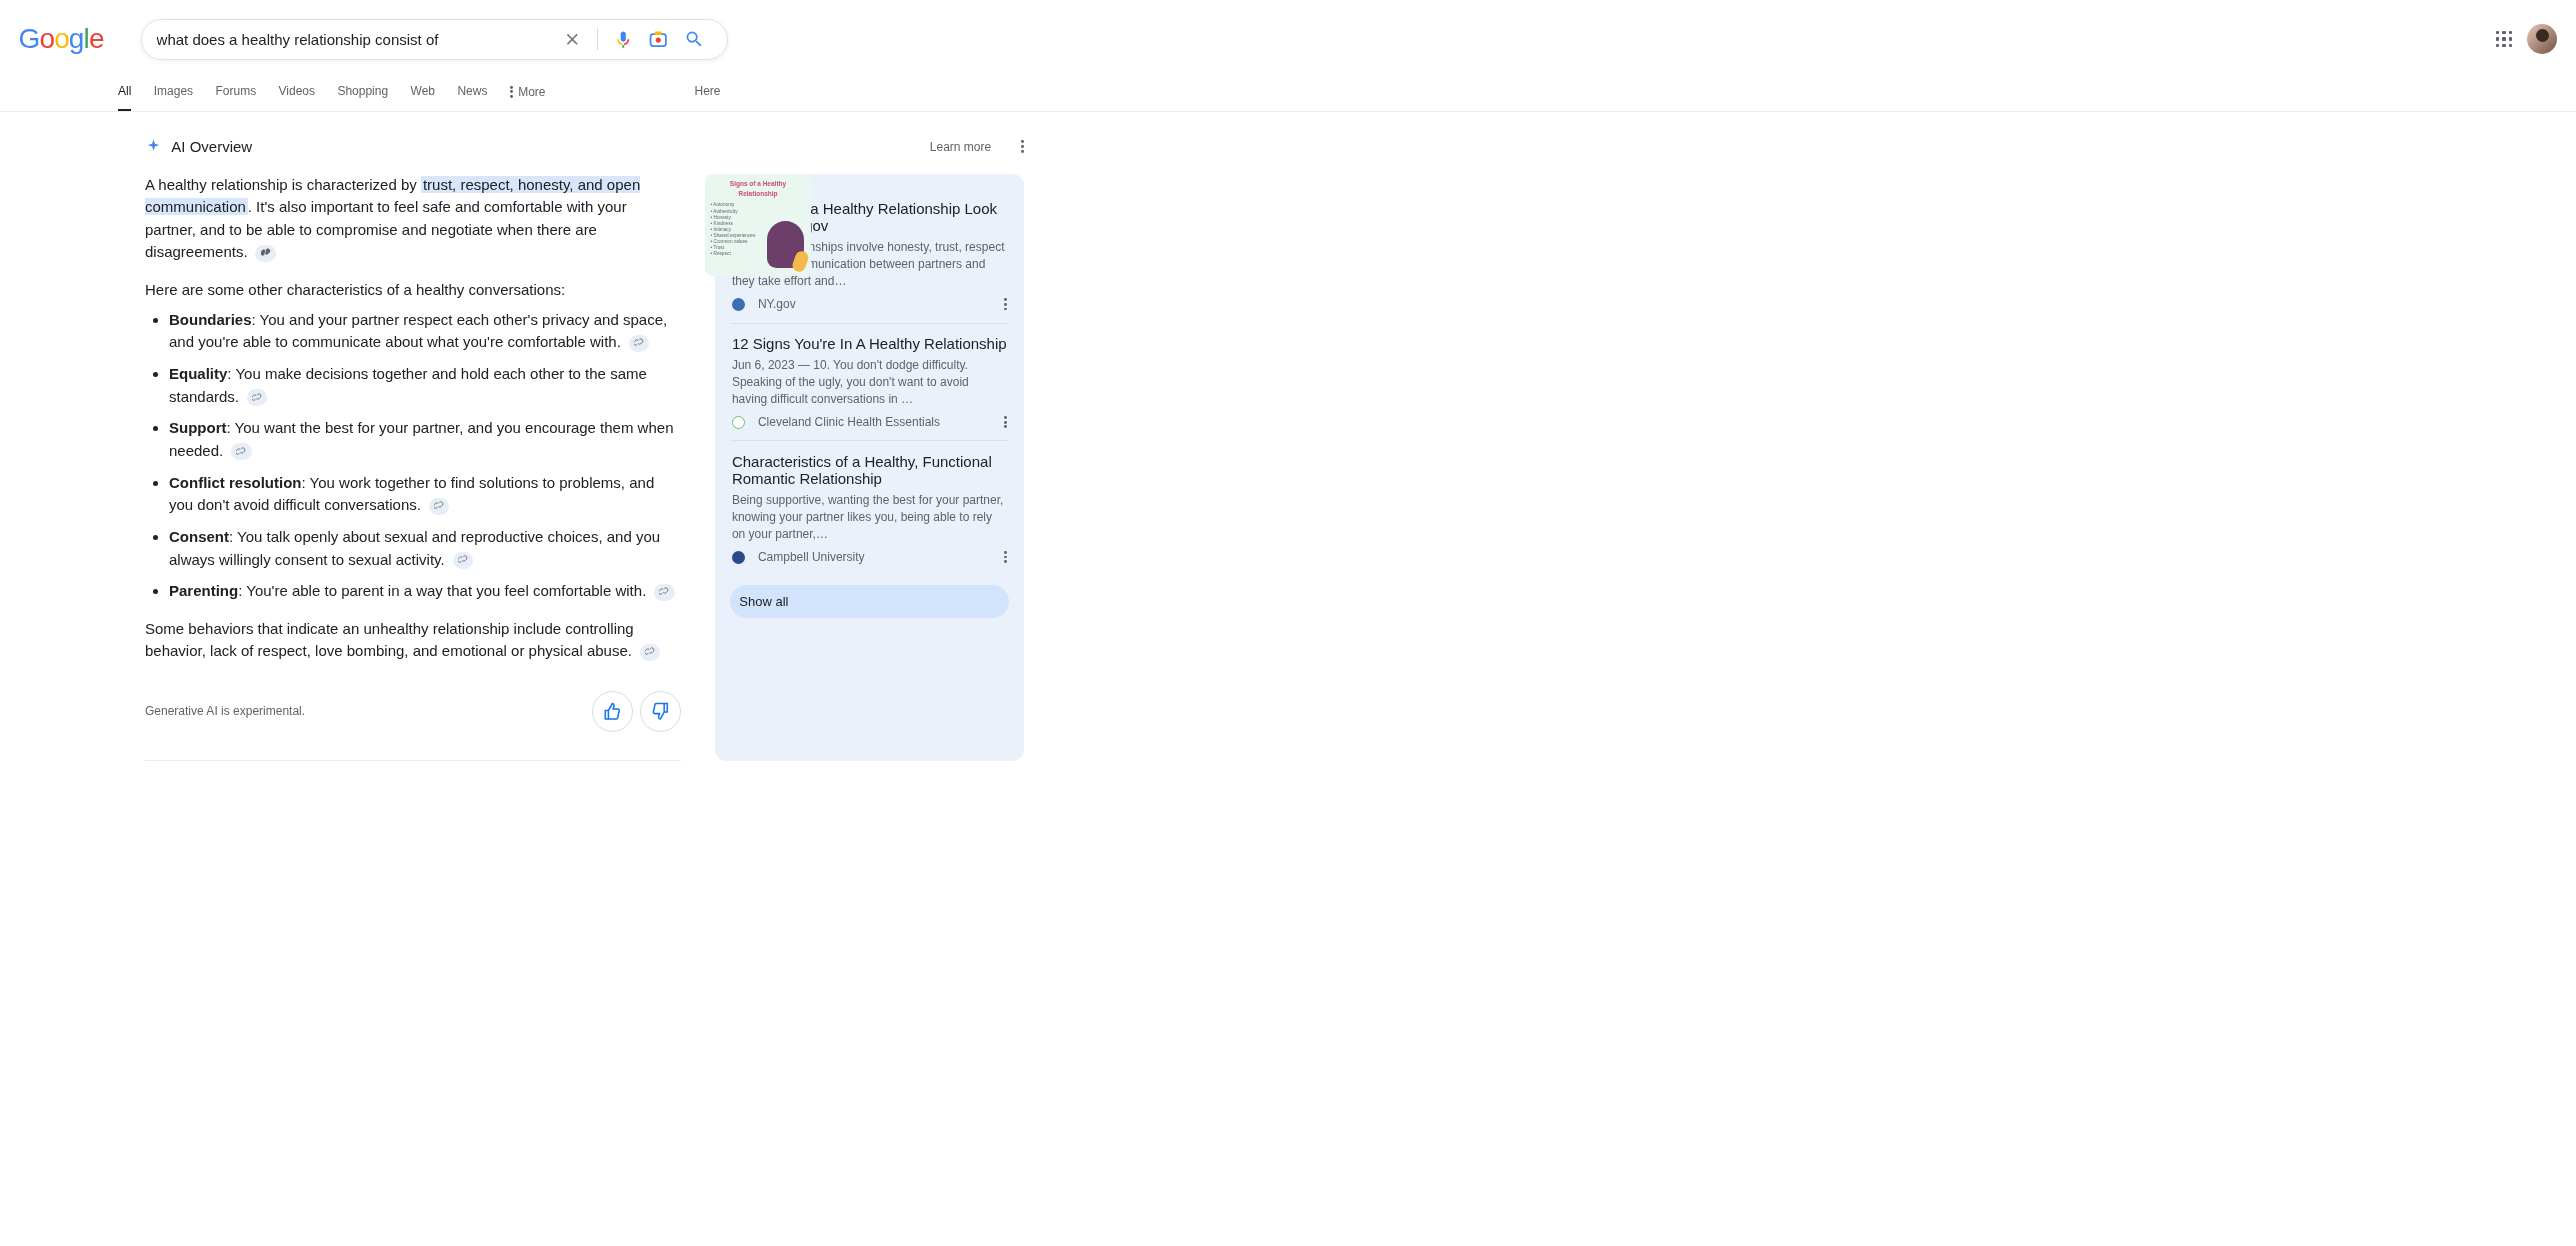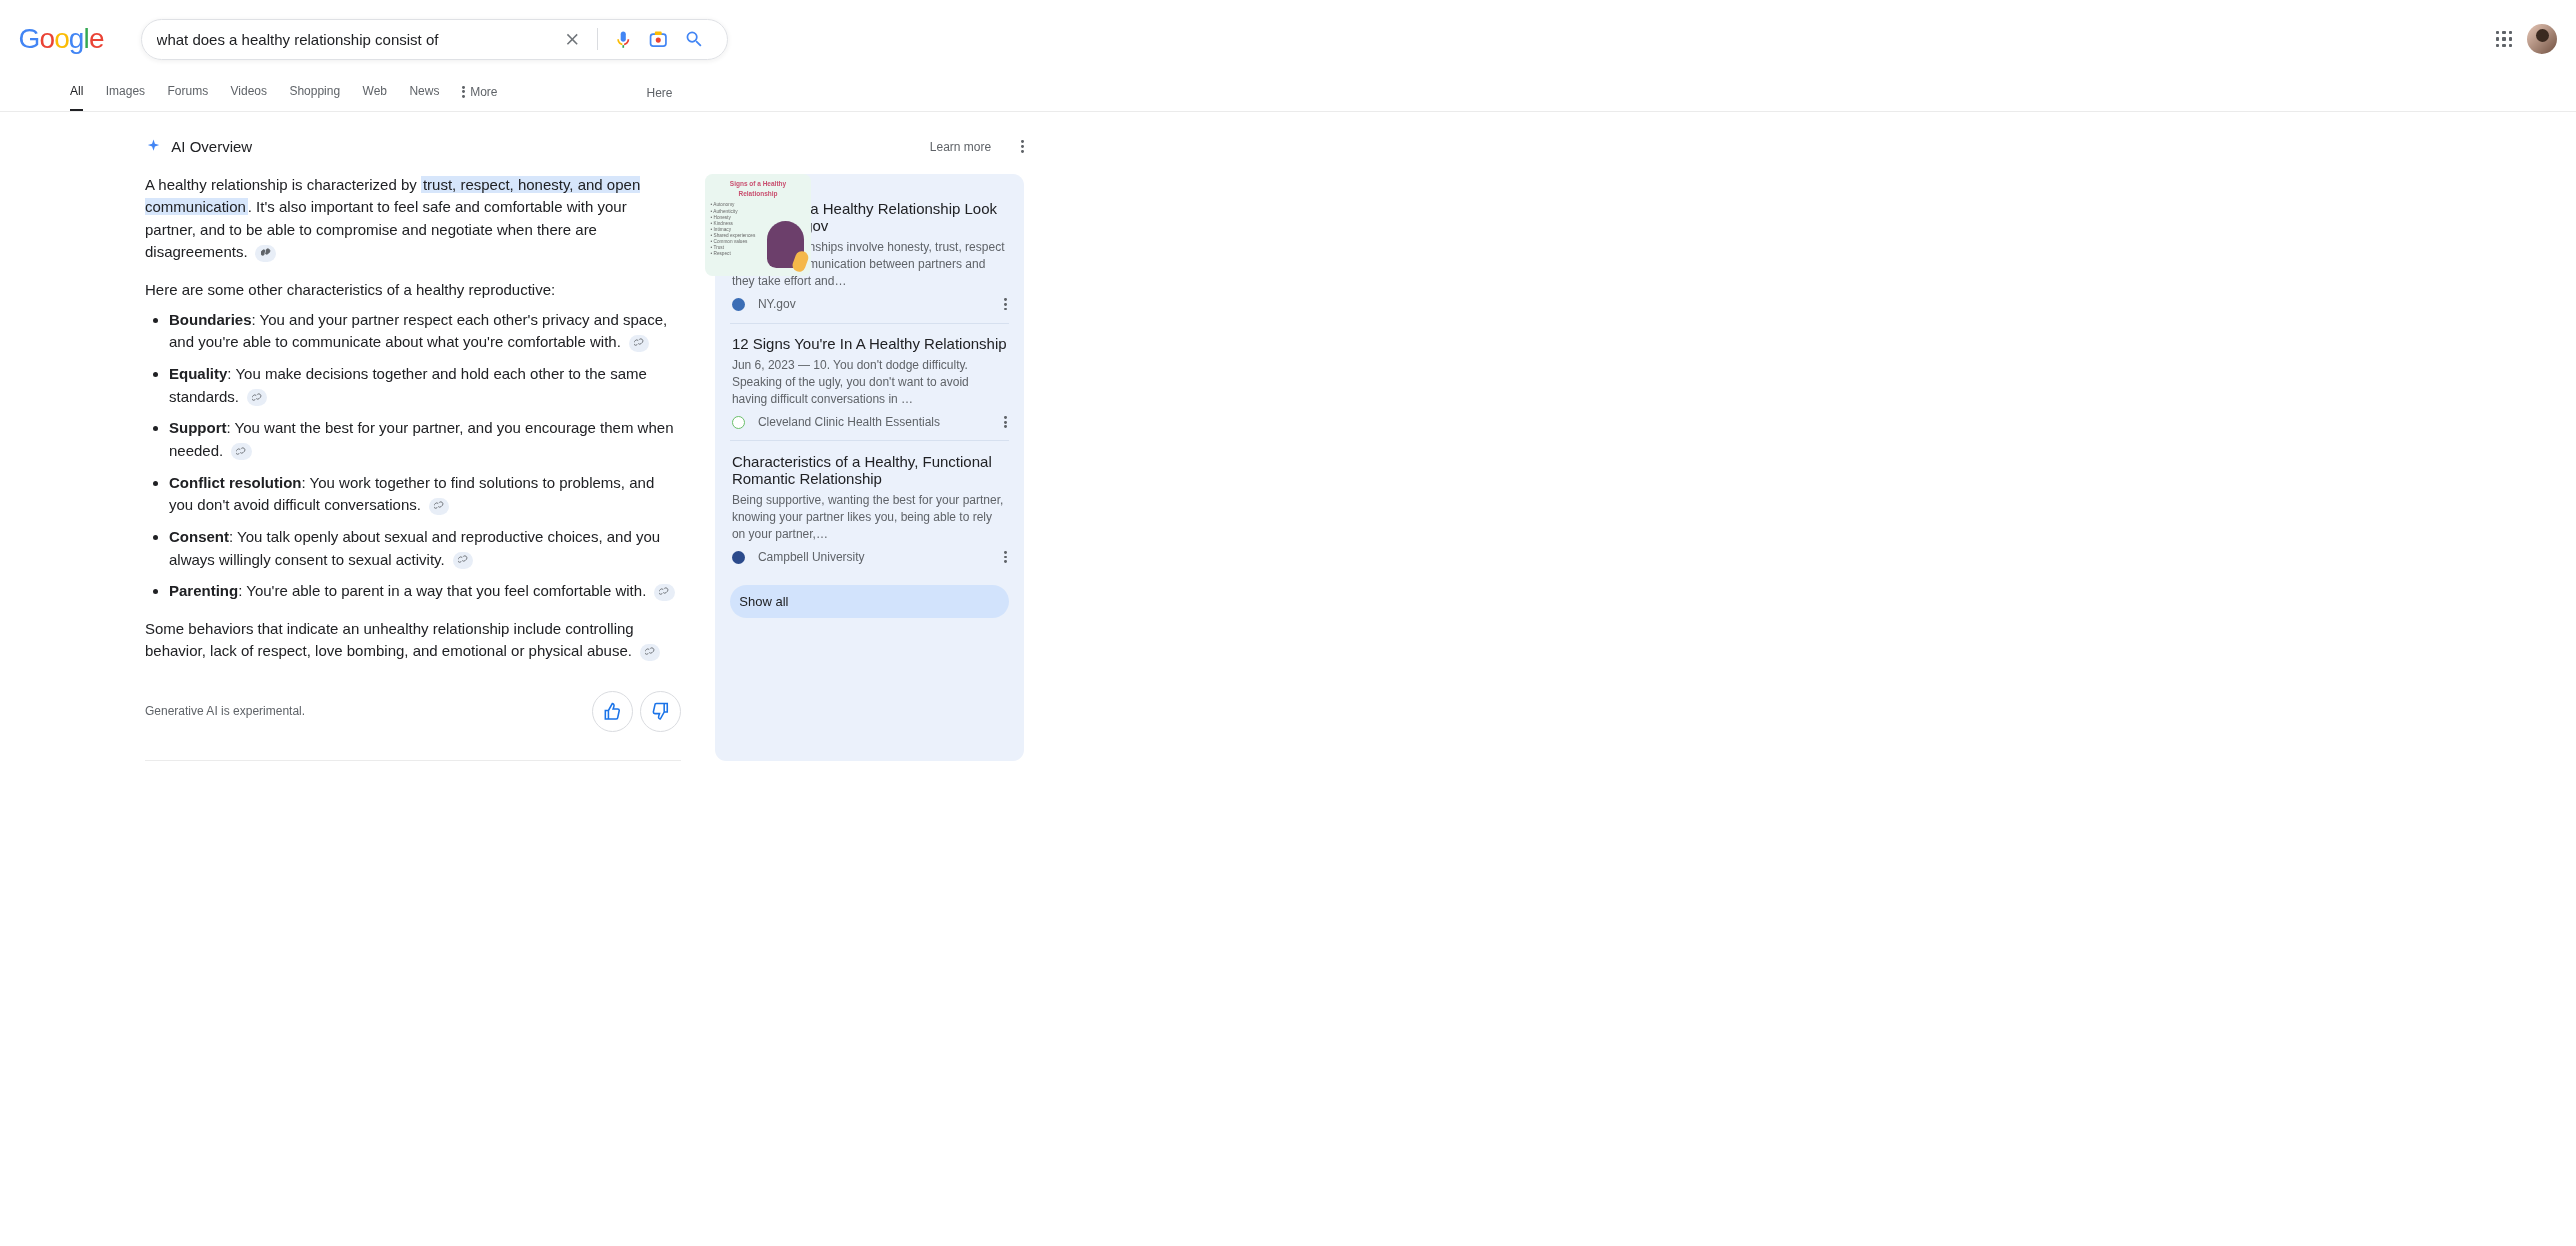--- a/index.html
+++ b/index.html
@@ -18,21 +18,21 @@
 .searchbar input { flex: 1; border: none; outline: none; font-size: 15px; color: #202124; }
 .searchbar .icon-btn { cursor: pointer; padding: 0 7.5px; display: flex; align-items: center; }
 .sep-v { width: 0.9px; height: 22.4px; background: #dadce0; margin: 0 7.5px; }
 
 .header-right { margin-left: auto; display: flex; align-items: center; gap: 15px; }
 .apps-grid { display: grid; grid-template-columns: repeat(3, 3.7px); grid-template-rows: repeat(3, 3.7px); gap: 2.8px; cursor: pointer; }
 .apps-grid div { width: 3.7px; height: 3.7px; background: #5f6368; border-radius: 0.9px; }
 .avatar { width: 30px; height: 30px; border-radius: 50%; background: linear-gradient(135deg,#e8c8b8,#705040); cursor: pointer; position: relative; overflow: hidden; }
 .avatar::after { content:''; position:absolute; top:4.7px; left:8.4px; width:13px; height:13px; border-radius:50%; background:#3b2a20; }
 
-.tabs-row { display: flex; align-items: flex-end; padding: 0 0 0 70px; border-bottom: 0.9px solid #ebebeb; font-size: 12px; color: #5f6368; }
+.tabs-row { display: flex; align-items: flex-start; padding: 0 0 0 118px; border-bottom: 0.9px solid #ebebeb; font-size: 12px; color: #5f6368; }
 .tabs { display: flex; gap: 22.4px; }
 .tab { padding: 15px 0 11.2px 0; cursor: pointer; }
 .tab.active { color: #202124; border-bottom: 2.8px solid #202124; font-weight: 500; }
 .tab-more { display: flex; align-items: center; gap: 5.6px; cursor: pointer; padding: 15px 0 11.2px 0; }
 .tools { margin-left: 149px; padding: 15px 0 11.2px 0; cursor: pointer; }
 
 .dots-v { display: flex; flex-direction: column; gap: 1.9px; }
 .dots-v div { width: 2.8px; height: 2.8px; background: #5f6368; border-radius: 50%; }
 
 .content { padding: 26px 0 37px 145px; width: 1024px; }
@@ -187,21 +187,21 @@
             </svg>
           </span>
         <div class="thumb-img">
           <div class="ttl">Signs of a Healthy Relationship</div>
           <div style="font-size:4.7px;line-height:1.3">• Autonomy<br>• Authenticity<br>• Honesty<br>• Kindness<br>• Intimacy<br>• Shared experiences<br>• Common values<br>• Trust<br>• Respect</div>
           <div class="person"></div>
             <div class="leaf"></div>
         </div>
       </div>
 
-      <div class="subhead">Here are some other characteristics of a healthy reproductive:</div>
+      <div class="subhead">Here are some other characteristics of a healthy conversations:</div>
 
       <ul class="char-list" id="char-list">
           <li><b>Boundaries</b><span>: You and your partner respect each other's privacy and space, and you're able to communicate about what you're comfortable with.</span> <span class="link-chip">
               <svg viewBox="0 0 24 24">
                 <path stroke="#5f6368" stroke-width="2" fill="none" d="M10 13a5 5 0 007 0l3-3a5 5 0 00-7-7l-1 1m-2 2a5 5 0 00-7 0l-3 3a5 5 0 007 7l1-1"></path>
               </svg>
             </span></li>
           <li><b>Equality</b><span>: You make decisions together and hold each other to the same standards.</span> <span class="link-chip">
               <svg viewBox="0 0 24 24">
                 <path stroke="#5f6368" stroke-width="2" fill="none" d="M10 13a5 5 0 007 0l3-3a5 5 0 00-7-7l-1 1m-2 2a5 5 0 00-7 0l-3 3a5 5 0 007 7l1-1"></path>

